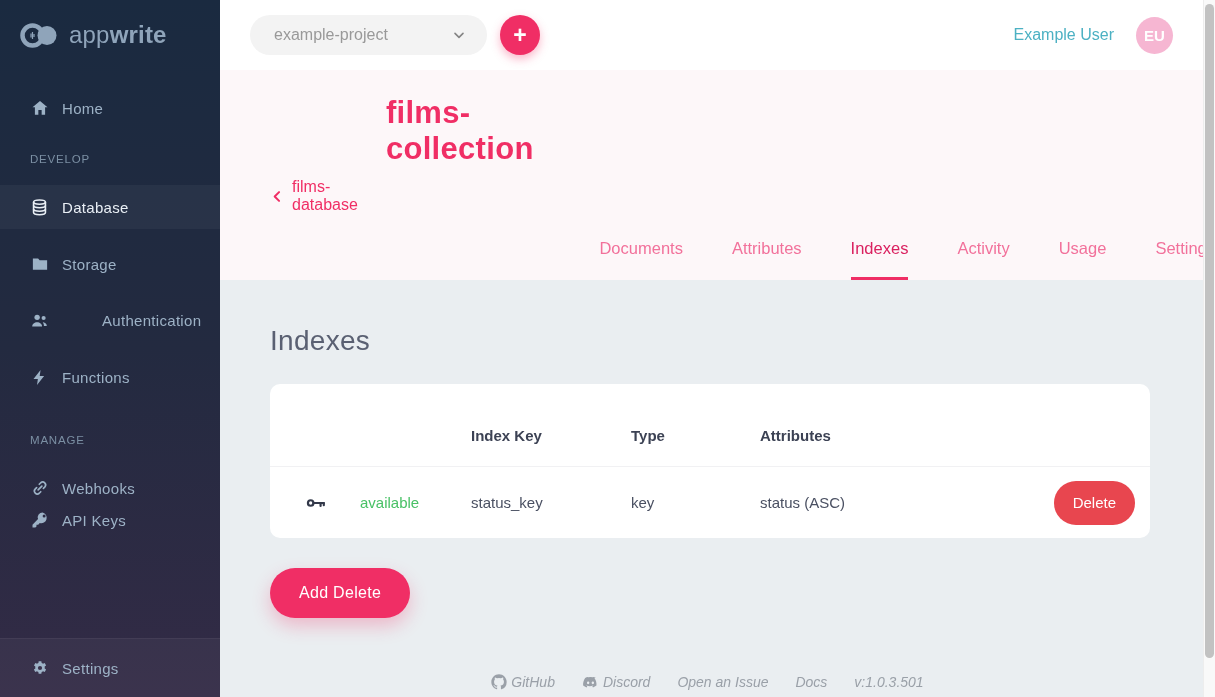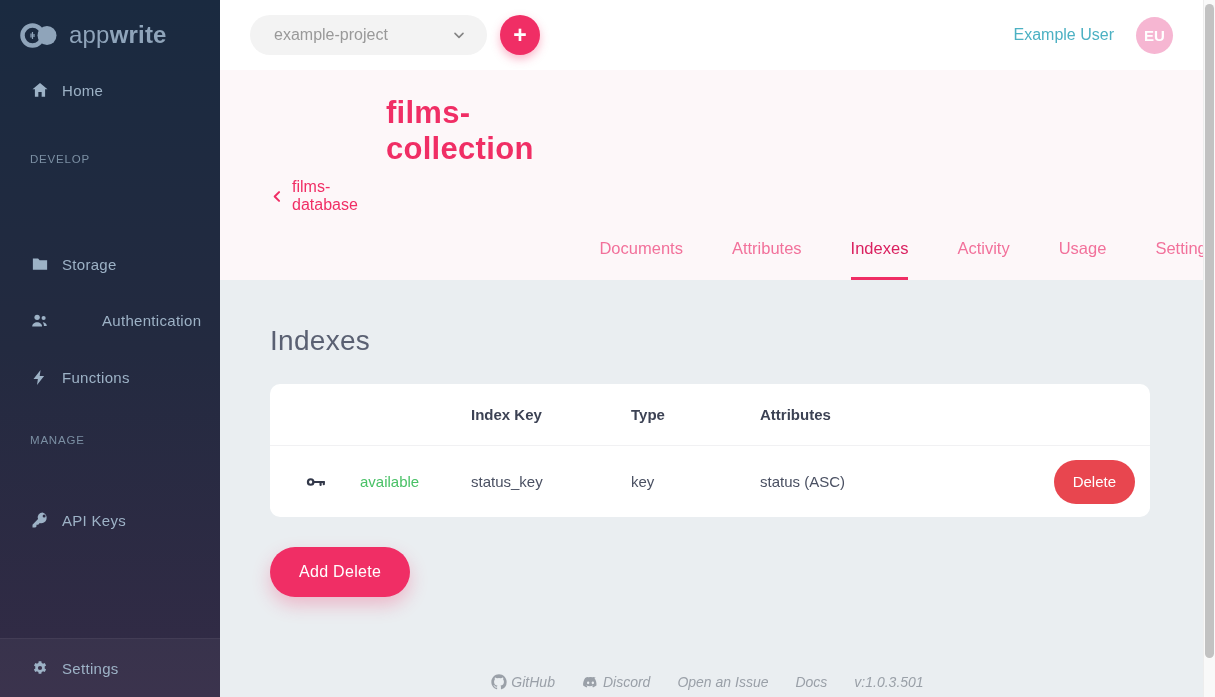--- a/index.html
+++ b/index.html
@@ -50,21 +50,21 @@
   .coll-title { margin-top:25px; font-size:31px; font-weight:700; color:#f02e65; letter-spacing:0.3px; }
   .tabs { margin-top:auto; display:flex; gap:49px; font-size:16.5px; }
   .tab { padding-bottom:22px; color:#f2719b; cursor:pointer; }
   .tab.active { color:#da2160; font-weight:500; border-bottom:3px solid #f02e65; padding-bottom:19px; }
 
   
   .content { flex:1; background:#eaeef1; padding-left:50px; position:relative; }
   .content-heading { margin-top:45px; font-size:28px; font-weight:400; color:#5a6072; letter-spacing:0.3px; }
   .card { margin-top:27px; width:880px; background:#ffffff; border-radius:10px; overflow:hidden; }
   .trow { display:flex; align-items:center; padding-left:35px; }
-  .trow.head { height:62px; border-bottom:1px solid #f1f1f3; color:#3c4254; font-size:15px; font-weight:600; }
+  .trow.head { height:62px; border-bottom:1px solid #f1f1f3; color:#3c4254; font-size:15px; font-weight:600;margin-top:21px; }
   .trow.data { height:71px; color:#4a5062; font-size:15px; }
   .c-icon { width:55px; } .c-status { width:111px; } .c-key { width:160px; }
   .c-type { width:129px; } .c-attrs { flex:1; }
   .status-available { color:#49c166; }
   .delete-btn { margin-left:auto; margin-right:15px; height:44px; padding:0 19px; border-radius:22px;
     background:#e8464f; color:#ffffff; font-size:15px; border:none; cursor:pointer;
     font-family:"Liberation Sans",sans-serif; }
   .add-btn { margin-top:30px; height:50px; padding:0 29px; border-radius:25px; background:#f02e65;
     color:#ffffff; font-size:16px; border:none; cursor:pointer; letter-spacing:0.3px;
     box-shadow:0 8px 18px rgba(240,46,101,0.28); font-family:"Liberation Sans",sans-serif; }
@@ -93,31 +93,42 @@
       <span>
         <svg width="40" height="27" viewBox="0 0 40 27" fill="none">
           <circle cx="12.5" cy="13.5" r="10" stroke="#8fa4ba" stroke-width="4.5"></circle>
           <circle cx="27" cy="13.5" r="9.5" fill="#8fa4ba"></circle>
           <path d="M11 11.5v4M12.5 10v7M14 12v3" stroke="#8fa4ba" stroke-width="1.2"></path>
         </svg>
       </span>
       <span class="brand-text"><span>app</span><b>write</b></span>
     </div>
 
-    <div class="nav-item" style="top:68px;">
+    <div class="nav-item" style="top:86px;">
       <span class="ico">
         <svg width="18" height="18" viewBox="0 0 24 24" fill="#9db2c6">
             <path d="M12 2.5l10 8.5h-3.2v10h-4.6v-6.5h-4.4V21H5.2V11H2z"></path>
           </svg>
       </span>
       <span>Home</span>
     </div>
 
     <div class="nav-section" style="top:153px;">DEVELOP</div>
 
+    <div class="nav-item active" style="top:185px;">
+      <span class="ico">
+        <svg width="19" height="19" viewBox="0 0 24 24" fill="none" stroke="#e9eff5" stroke-width="2">
+          <ellipse cx="12" cy="5.2" rx="7.5" ry="2.7"></ellipse>
+          <path d="M4.5 5.2v4.4c0 1.5 3.4 2.7 7.5 2.7s7.5-1.2 7.5-2.7V5.2"></path>
+          <path d="M4.5 9.6v4.4c0 1.5 3.4 2.7 7.5 2.7s7.5-1.2 7.5-2.7V9.6"></path>
+          <path d="M4.5 14v4.4c0 1.5 3.4 2.7 7.5 2.7s7.5-1.2 7.5-2.7V14"></path>
+        </svg>
+      </span>
+      <span>Database</span>
+    </div>
 
     <div class="nav-item" style="top:242px;">
       <span class="ico">
         <svg width="18" height="18" viewBox="0 0 24 24" fill="#9db2c6">
             <path d="M2.5 4.5h7l2 2.5h10v12.5h-19z"></path>
           </svg>
       </span>
       <span>Storage</span>
     </div>
 
@@ -137,20 +148,30 @@
       <span class="ico">
         <svg width="17" height="17" viewBox="0 0 24 24" fill="#9db2c6">
             <path d="M13.5 1.5L3.5 14h6.2l-1.2 8.5 10-12.5h-6.2z"></path>
           </svg>
       </span>
       <span>Functions</span>
     </div>
 
     <div class="nav-section" style="top:434px;">MANAGE</div>
 
+    <div class="nav-item" style="top:466px;">
+      <span class="ico">
+        <svg width="18" height="18" viewBox="0 0 24 24" fill="none" stroke="#9db2c6" stroke-width="2.2" stroke-linecap="round">
+          <path d="M9.5 14.5l5-5"></path>
+          <path d="M11 7l2-2a3.9 3.9 0 015.5 5.5l-2 2"></path>
+          <path d="M13 17l-2 2A3.9 3.9 0 015.5 13.5l2-2"></path>
+        </svg>
+      </span>
+      <span>Webhooks</span>
+    </div>
 
     <div class="nav-item" style="top:498px;">
       <span class="ico">
         <svg width="18" height="18" viewBox="0 0 24 24" fill="#9db2c6">
           <path d="M15.5 2a6.5 6.5 0 00-6.1 8.8L2 18.2V22h3.8l1.5-1.5v-2.3h2.3l2.1-2.1A6.5 6.5 0 1015.5 2zm2 6.5a2 2 0 110-4 2 2 0 010 4z"></path>
         </svg>
       </span>
       <span>API Keys</span>
     </div>
 

